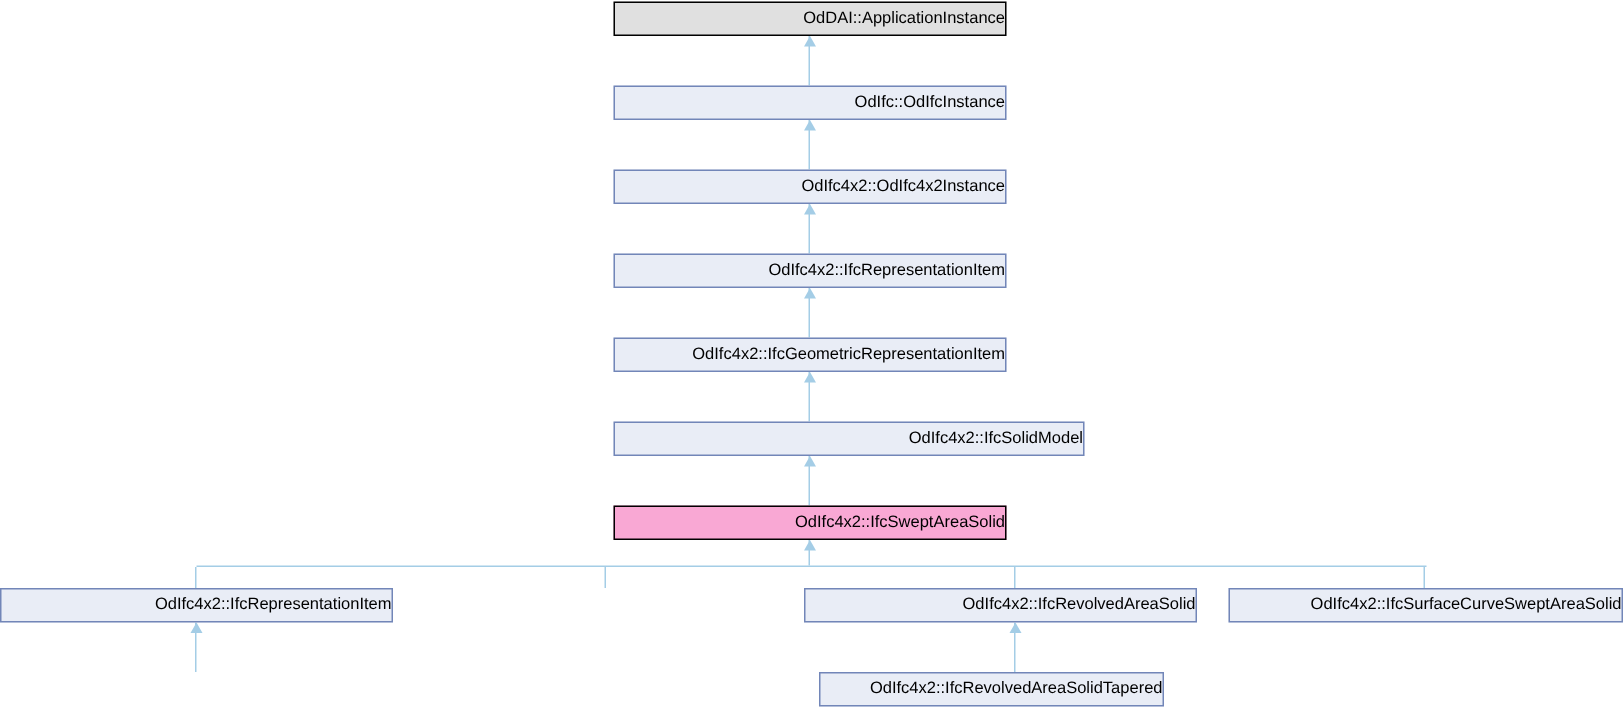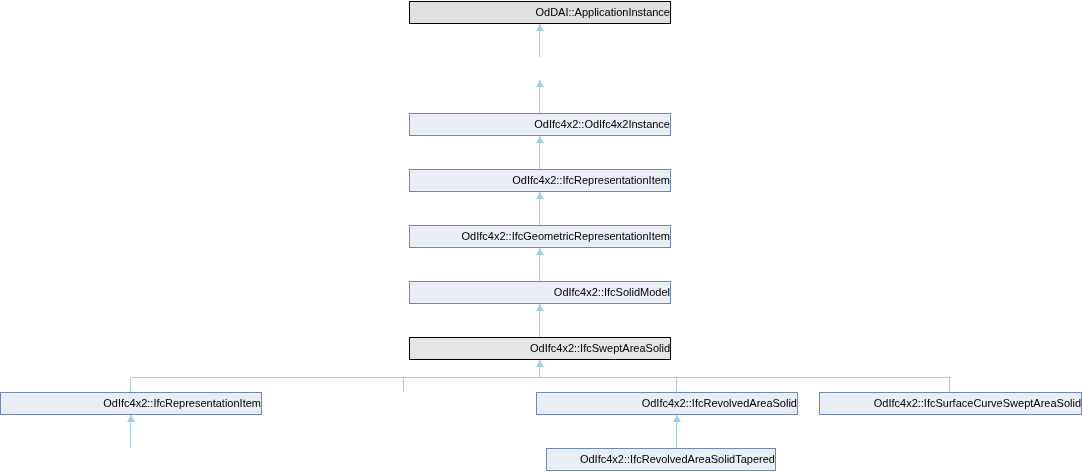--- a/index.html
+++ b/index.html
@@ -29,21 +29,21 @@
     overflow: hidden;
     cursor: pointer;
   }
   .node.root {
     border-color: #000000;
     background: #e0e0e0;
     cursor: default;
   }
   .node.focus {
     border-color: #000000;
-    background: #e5e5e5;
+    background: #f9a8d4;
     cursor: default;
   }
   .vline {
     position: absolute;
     width: 1px;
     background: #a4cde6;
   }
   .hline {
     position: absolute;
     height: 1px;
@@ -89,24 +89,25 @@
   <div class="vline" style="left:676px;top:378px;height:14px"></div>
   <div class="vline" style="left:949px;top:378px;height:14px"></div>
 
   <div class="vline" style="left:130px;top:415px;height:33px"></div>
   <div class="arrow-up" style="left:127px;top:415px"></div>
 
   <div class="vline" style="left:676px;top:415px;height:33px"></div>
   <div class="arrow-up" style="left:673px;top:415px"></div>
 
   <div class="node root" style="left:409px;top:1px;width:262px">OdDAI::ApplicationInstance</div>
+  <div class="node" style="left:409px;top:57px;width:262px">OdIfc::OdIfcInstance</div>
   <div class="node" style="left:409px;top:113px;width:262px">OdIfc4x2::OdIfc4x2Instance</div>
   <div class="node" style="left:409px;top:169px;width:262px">OdIfc4x2::IfcRepresentationItem</div>
   <div class="node" style="left:409px;top:225px;width:262px">OdIfc4x2::IfcGeometricRepresentationItem</div>
-  <div class="node" style="left:409px;top:281px;width:262px">OdIfc4x2::IfcSolidModel</div>
+  <div class="node" style="left:409px;top:281px;width:314px">OdIfc4x2::IfcSolidModel</div>
   <div class="node focus" style="left:409px;top:337px;width:262px">OdIfc4x2::IfcSweptAreaSolid</div>
 
   <div class="node" style="left:0px;top:392px;width:262px">OdIfc4x2::IfcRepresentationItem</div>
   <div class="node" style="left:536px;top:392px;width:262px">OdIfc4x2::IfcRevolvedAreaSolid</div>
   <div class="node" style="left:819px;top:392px;width:263px">OdIfc4x2::IfcSurfaceCurveSweptAreaSolid</div>
 
   <div class="node" style="left:546px;top:448px;width:230px">OdIfc4x2::IfcRevolvedAreaSolidTapered</div>
 
 </div>
 

